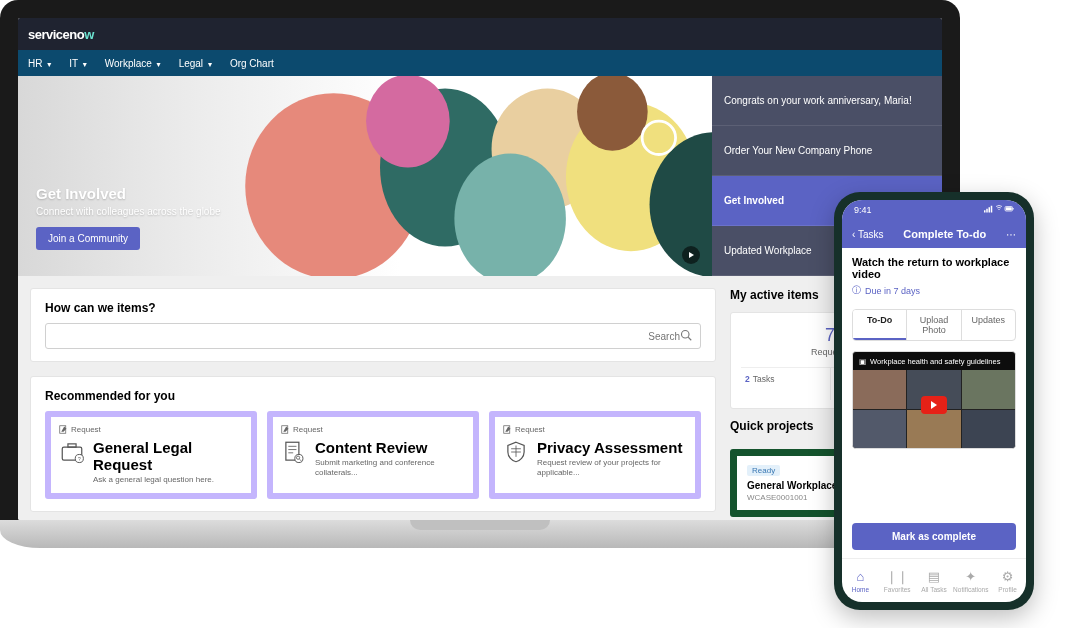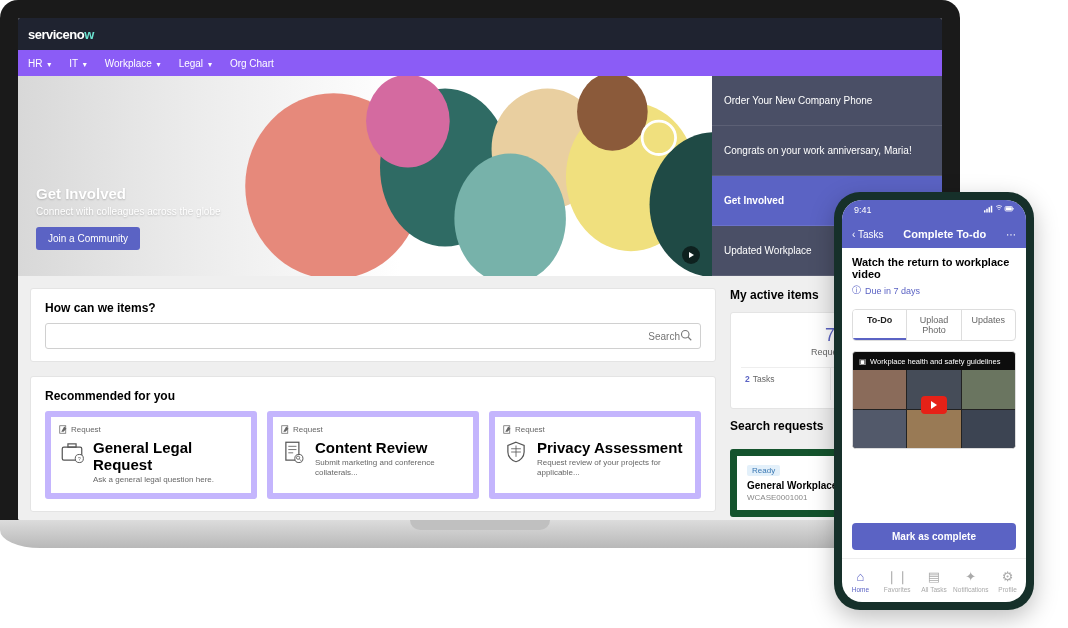--- a/index.html
+++ b/index.html
@@ -15,21 +15,21 @@
   
   .topbar { background: #1f2330; color: #fff; display: flex; align-items: center; height: 32px; padding: 0 10px; font-size: 10px; gap: 34px; }
   .logo { font-weight: 700; font-size: 13px; letter-spacing: -0.5px; }
   .logo .ow { color: #6ce2d0; }
   .topbar-right { margin-left: auto; display: flex; align-items: center; gap: 10px; }
   .badge-num { background: #d33; color:#fff; border-radius: 2px; padding: 0 3px; font-size: 8px; margin-left: 2px; }
   .avatar-small { width: 18px; height: 18px; border-radius: 50%; background: #b58; border: 1px solid #fff; }
   .chev { font-size: 8px; margin-left: 2px; }
 
   
-  .subnav { background: #8b5cf6; color: #fff; display: flex; align-items: center; height: 26px; padding: 0 10px; gap: 18px; font-size: 10px; }
+  .subnav { background: #0c4a6e; color: #fff; display: flex; align-items: center; height: 26px; padding: 0 10px; gap: 18px; font-size: 10px; }
 
   
   .hero-row { display: flex; height: 200px; }
   .hero { flex: 1; position: relative; overflow: hidden; background: linear-gradient(90deg,#d8d8d8 0%, #e8e8e8 20%, #f2f2f2 35%, #fff 55%); }
   .hero-art { position: absolute; right: -30px; top: -20px; bottom: -20px; width: 75%; }
   .hero-text { position: absolute; left: 18px; bottom: 26px; color: #fff; text-shadow: 0 1px 2px rgba(0,0,0,.2); z-index:2;}
   .hero-text h2 { font-size: 15px; font-weight: 700; }
   .hero-text p { font-size: 10px; margin: 4px 0 10px; }
   .hero-btn { background: #5b63c4; color: #fff; font-size: 10px; border: none; padding: 6px 12px; border-radius: 3px; cursor: pointer; }
   .play-circle { position:absolute; right:12px; bottom:12px; width:18px; height:18px; border-radius:50%; background:rgba(0,0,0,.55); z-index:3; display:flex; align-items:center; justify-content:center;}
@@ -146,22 +146,22 @@
             <circle cx="470" cy="88" r="18" fill="none" stroke="#fff" stroke-width="3"></circle>
           </svg>
           <div class="hero-text">
             <h2>Get Involved</h2>
             <p>Connect with colleagues across the globe</p>
             <button class="hero-btn">Join a Community</button>
           </div>
           <div class="play-circle"></div>
         </div>
         <div class="side-cards">
+          <div class="side-card">Congrats on your work anniversary, Maria!</div>
           <div class="side-card">Order Your New Company Phone</div>
-          <div class="side-card">Congrats on your work anniversary, Maria!</div>
           <div class="side-card active">Get Involved</div>
           <div class="side-card">Updated Workplace</div>
         </div>
       </div>
 
       <div class="body-grid">
         <div class="col-left">
           <div class="panel">
             <h3>How can we items?</h3>
             <div class="search-box">
@@ -255,21 +255,21 @@
               <span class="n">7</span>
               <span class="l">Requests</span>
             </div>
             <div class="stat-split">
               <div class="stat-half"><span class="nn">2</span><span>Tasks</span></div>
               <div class="stat-half"><span class="nn">1</span><span>Today's Reseravti...</span></div>
             </div>
           </div>
 
           <div class="qr-head">
-            <span>Search requests</span>
+            <span>Quick projects</span>
             <span class="viewall"><span>View All</span> <span>›</span></span>
           </div>
           <div class="qr-card">
             <span class="ready">Ready</span>
             <div class="qr-title">General Workplace Inquiry</div>
             <div class="qr-id">WCASE0001001</div>
           </div>
         </div>
       </div>
 

